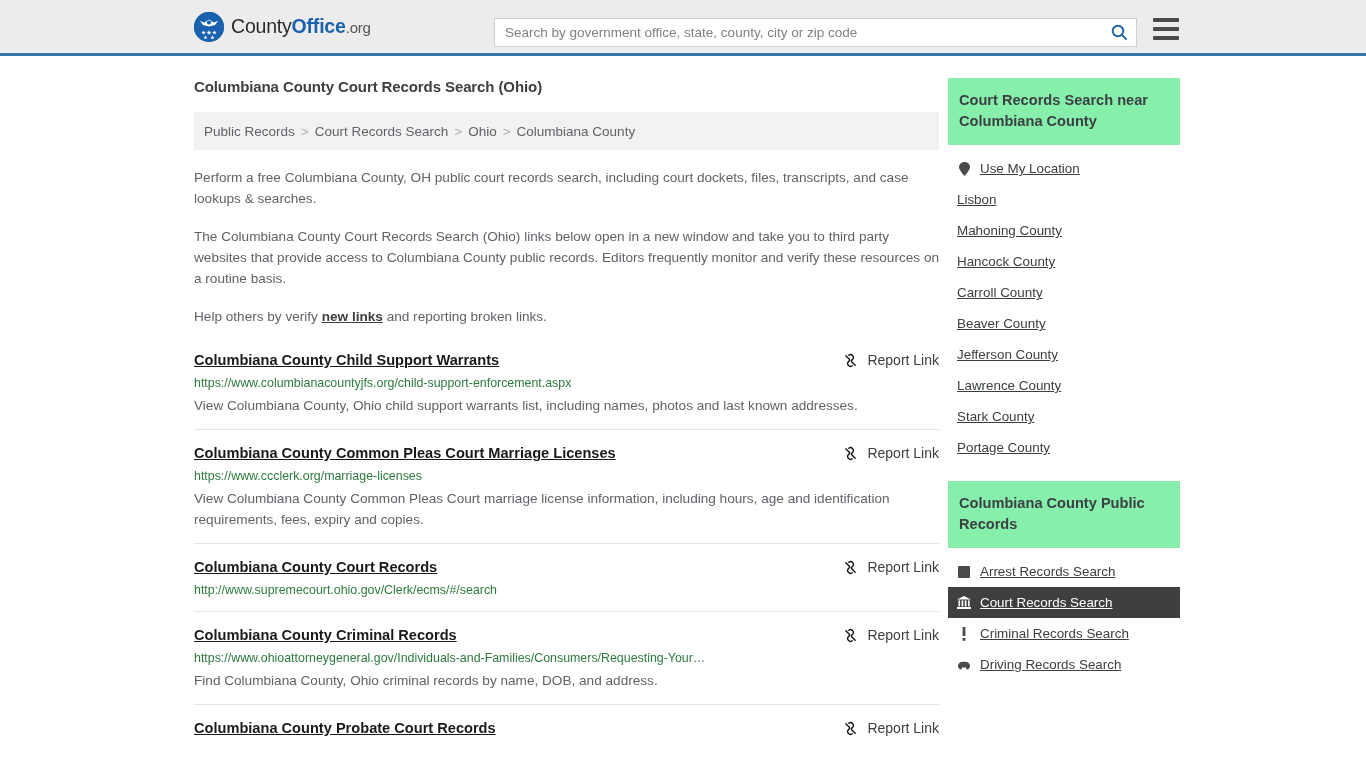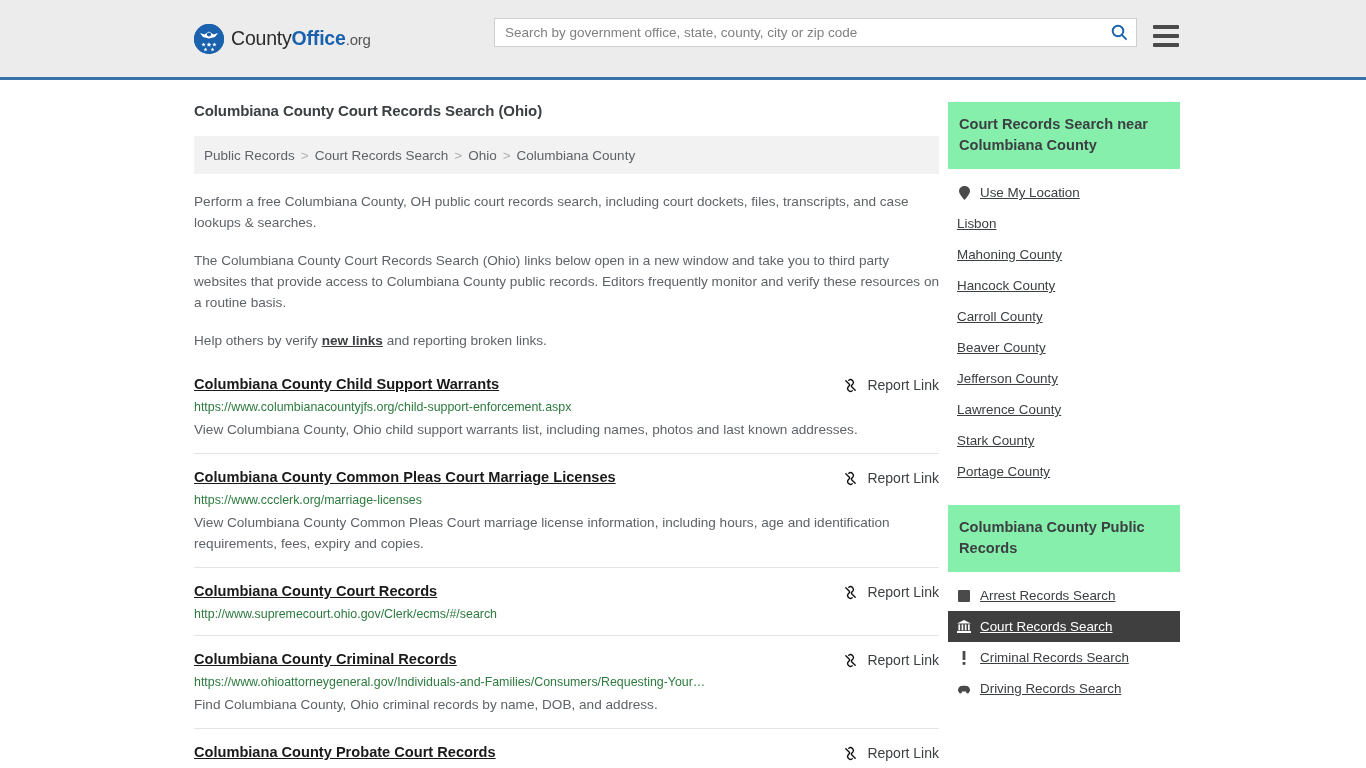--- a/index.html
+++ b/index.html
@@ -6,21 +6,21 @@
   html, body {
     margin: 0; padding: 0;
     width: 1366px; height: 768px;
     background: #ffffff;
     font-family: "Liberation Sans", sans-serif;
     overflow: hidden;
   }
 
   
   .site-header {
-    height: 80px;
+    height: 56px;
     background: #ececec;
     border-bottom: 3px solid #3a73a8;
     display: flex;
     align-items: center;
     position: relative;
   }
   .logo-wrap {
     display: flex;
     align-items: center;
     margin-left: 194px;
@@ -41,21 +41,21 @@
     white-space: nowrap;
   }
   .logo-text .b { font-weight: bold; color: #1a62ad; }
   .logo-text .org { font-size: 15px; color: #555; }
 
   .search-area {
     position: absolute;
     left: 494px;
     top: 18px;
     display: flex;
-    align-items: flex-end;
+    align-items: flex-start;
   }
   .search-box {
     width: 643px;
     height: 29px;
     background: #fff;
     border: 1px solid #cfcfcf;
     display: flex;
     align-items: center;
   }
   .search-box input {
@@ -132,21 +132,21 @@
 
   
   .results { margin-top: 24px; }
   .result {
     border-top: 1px solid #e4e4e4;
     padding: 14px 0 13px 0;
   }
   .result:first-child { border-top: none; padding-top: 0; }
   .result-head {
     display: flex;
-    align-items: center;
+    align-items: flex-start;
     justify-content: space-between;
   }
   .result-title {
     font-size: 14.6px;
     font-weight: bold;
     color: #1a1a1a;
     text-decoration: underline;
     line-height: 19px;
   }
   .report-link {

